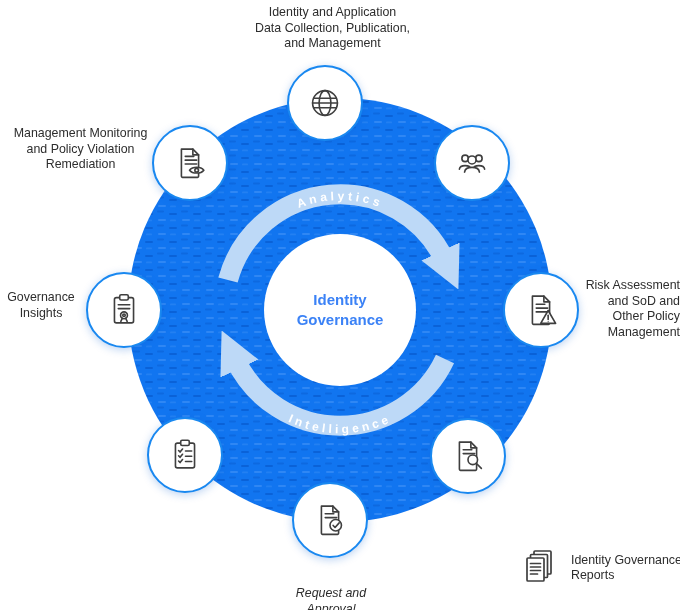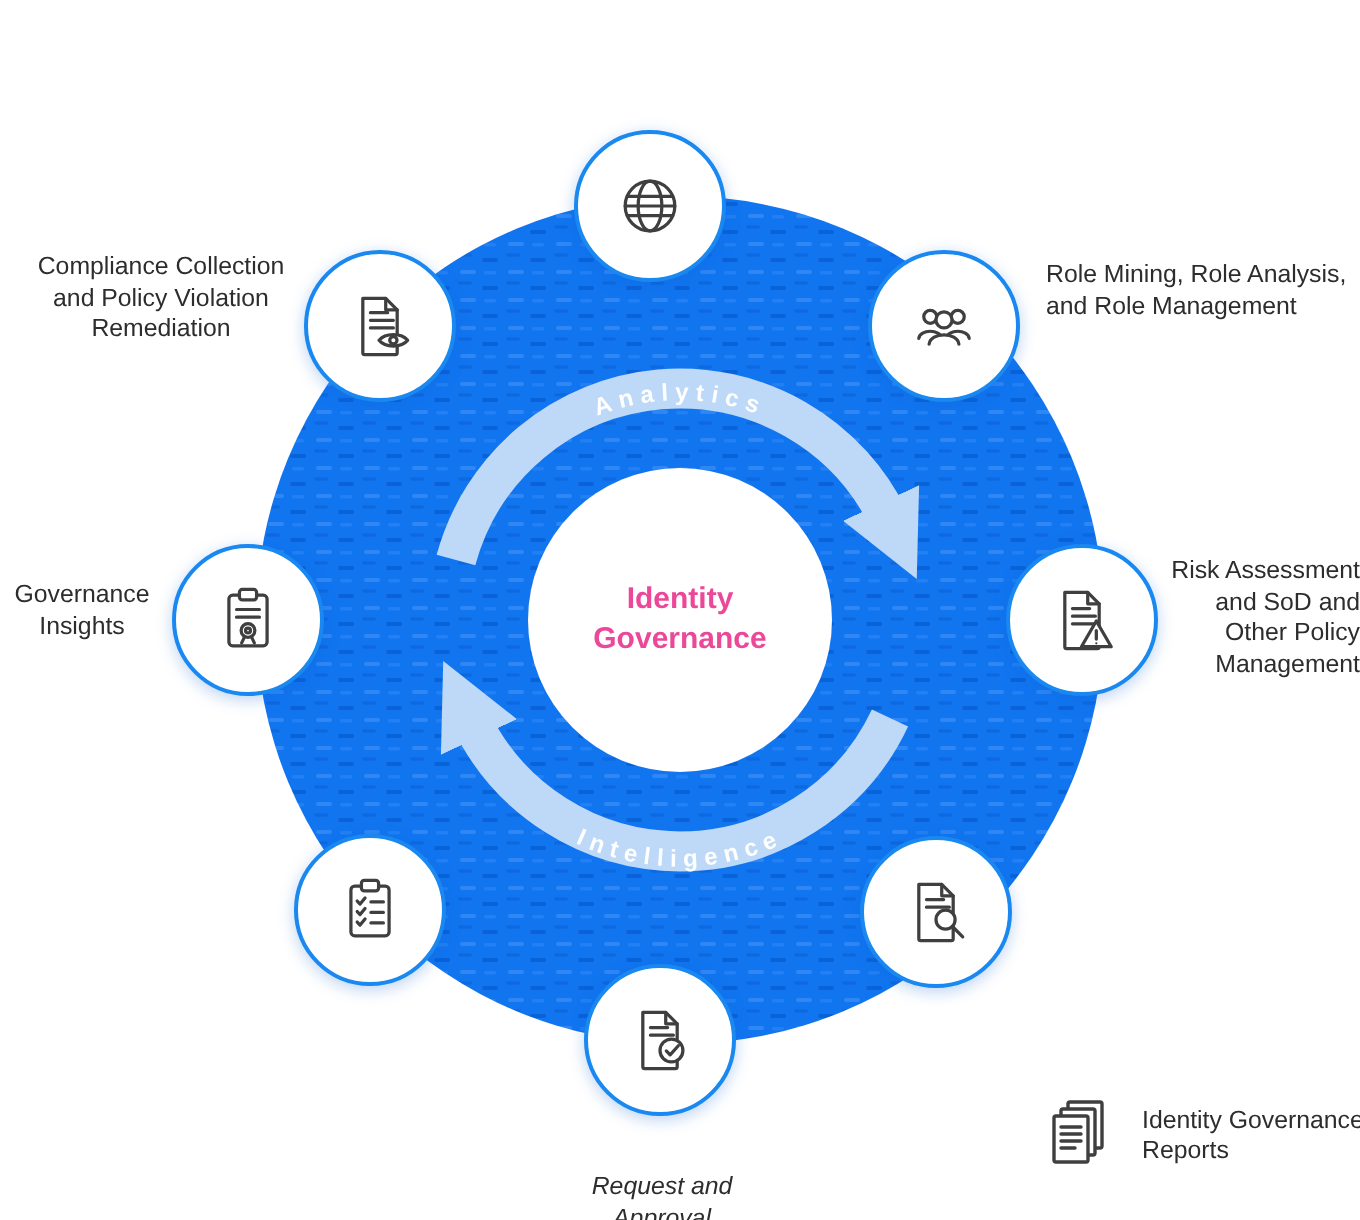--- a/index.html
+++ b/index.html
@@ -5,21 +5,21 @@
   html,body{margin:0;padding:0;}
   body{width:680px;height:610px;background:#ffffff;font-family:"Liberation Sans",sans-serif;position:relative;overflow:hidden;}
   .stage{position:absolute;left:0;top:0;width:680px;height:610px;}
   .ring-svg{position:absolute;left:0;top:0;}
   .arc-label{font-family:"Liberation Sans",sans-serif;font-size:12px;font-weight:bold;fill:#ffffff;letter-spacing:3.5px;}
   .node{position:absolute;width:76px;height:76px;border-radius:50%;background:#fff;border:2px solid #1988F0;box-sizing:border-box;display:flex;align-items:center;justify-content:center;box-shadow:0 2px 8px rgba(16,96,208,.28);}
   .node svg{display:block;}
   .label{position:absolute;font-size:12.4px;line-height:1.25;color:#2D2D2D;white-space:pre;}
   .t-center{text-align:center;}
   .t-left{text-align:left;}
-  .center-label{position:absolute;left:260px;top:290px;width:160px;text-align:center;font-weight:bold;font-size:15px;line-height:1.32;color:#ec4899;white-space:pre;}
+  .center-label{position:absolute;left:260px;top:290px;width:160px;text-align:center;font-weight:bold;font-size:15px;line-height:1.32;color:#3b82f6;white-space:pre;}
   .legend{position:absolute;left:518px;top:546px;display:flex;align-items:center;gap:9px;}
   .legend .label{position:static;}
 </style>
 </head>
 <body>
 
 <div class="stage">
 
   <svg class="ring-svg" width="680" height="610" viewBox="0 0 680 610" xmlns="http://www.w3.org/2000/svg" xmlns:xlink="http://www.w3.org/1999/xlink">
     <defs>
@@ -144,31 +144,32 @@
       <g stroke="#3F3F3F" stroke-width="1.7" fill="none" stroke-linecap="round" stroke-linejoin="round">
         <path d="M13 7.5 h12 l6 6 v22.5 q0 1 -1 1 h-16 q-1 0 -1 -1 z"></path>
         <path d="M25 7.5 v6 h6"></path>
         <path d="M17 15 h9 M17 19 h12 M17 23 h12"></path>
         <path d="M21.5 29.5 c3.2 -4 11.8 -4 15 0 c-3.2 4 -11.8 4 -15 0 z" fill="#fff"></path>
         <circle cx="29" cy="29.5" r="1.9"></circle>
       </g>
     </svg>
   </div>
 
-  <div class="label t-left" style="left:523px;top:130px;width:157px;">Role Mining, Role Analysis,
-and Role Management</div>
+  <div class="label t-center" style="left:190px;top:5px;width:285px;">Identity and Application
+Data Collection, Publication,
+and Management</div>
   <div class="label t-left" style="left:585px;top:278px;width:95px;text-align:right;">Risk Assessment
 and SoD and
 Other Policy
 Management</div>
   <div class="label t-center" style="left:272px;top:586px;width:118px;font-style:italic;">Request and
 Approval</div>
   <div class="label t-center" style="left:0px;top:290px;width:82px;">Governance
 Insights</div>
-  <div class="label t-center" style="left:8px;top:126px;width:145px;">Compliance Collection
+  <div class="label t-center" style="left:8px;top:126px;width:145px;">Management Monitoring
 and Policy Violation
 Remediation</div>
 
   <div class="legend">
     <svg width="44" height="44" viewBox="0 0 44 44">
       <g stroke="#3F3F3F" stroke-width="1.7" fill="none" stroke-linecap="round" stroke-linejoin="round">
         <rect x="16" y="5" width="17" height="23" rx="1" fill="#fff"></rect>
         <rect x="12.5" y="8.5" width="17" height="23" rx="1" fill="#fff"></rect>
         <rect x="9" y="12" width="17" height="23" rx="1" fill="#fff"></rect>
         <path d="M12.5 17.5 h10 M12.5 21 h10 M12.5 24.5 h10 M12.5 28 h7"></path>

